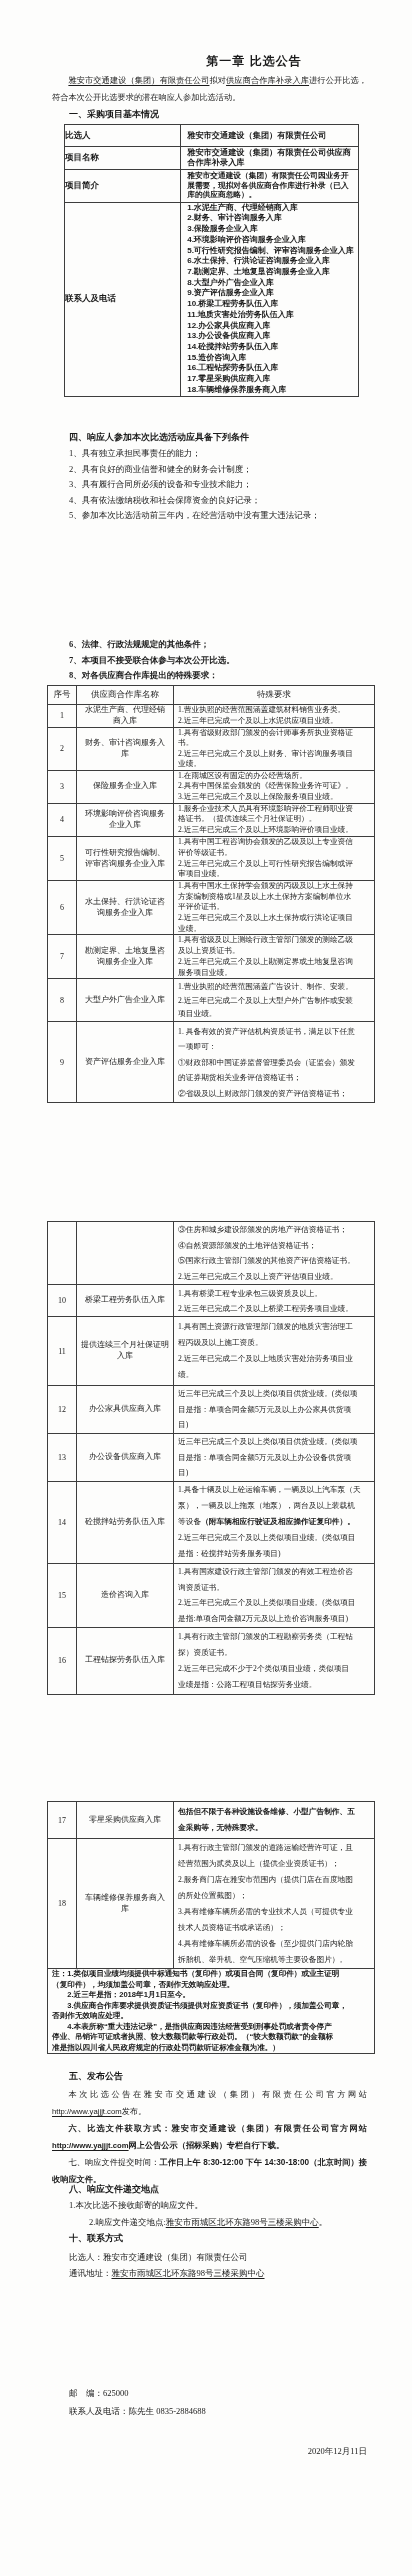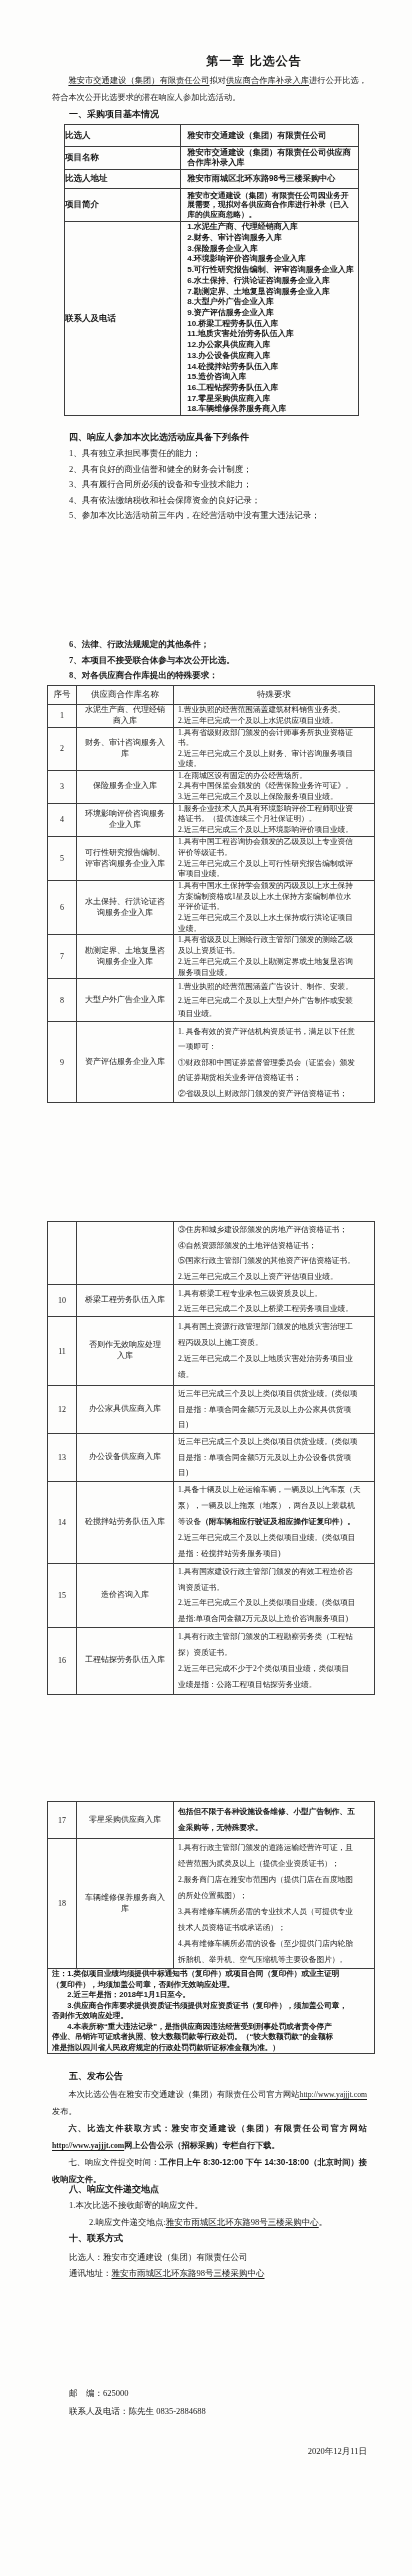--- a/index.html
+++ b/index.html
@@ -1,20 +1,20 @@
 <!DOCTYPE html>
 <html style="font-size:8.2px"><head>
 <meta charset="utf-8">
 <style>
   html,body{margin:0;padding:0;background:#ffffff;}
   .pg{position:relative;width:412px;height:2916px;background:#fefefde;background:#fdfdfc;color:#1b1b1b;overflow:hidden;}
   .abs{position:absolute;}
   .song{font-family:"Liberation Serif","DejaVu Serif",serif;}
   .hei{font-family:"Liberation Sans","DejaVu Sans",sans-serif;font-weight:bold;}
-  .mono{font-family:Liberation Serif, serif;}
+  .mono{font-family:Liberation Sans, sans-serif;}
   .u{text-decoration:underline;text-underline-offset:1.5px;}
   .just{text-align:justify;text-justify:inter-character;}
   .ind{text-indent:2em;}
   .pre{white-space:pre-wrap;word-break:break-all;}
 
   .title{width:412px;text-align:center;font-size:12px;letter-spacing:1px;padding-left:48px;}
 
   .para{left:52px;width:315px;font-size:8.2px;line-height:17px;}
   .hline{left:69px;width:299px;font-size:9px;line-height:12.4px;}
   .cline{left:69px;width:299px;font-size:8.5px;line-height:15.5px;}
@@ -68,24 +68,20 @@
       </colgroup>
     <tbody>
         <tr class="h43">
       <td class="t1l">比选人</td>
       <td class="t1v">雅安市交通建设（集团）有限责任公司</td>
     </tr>
     <tr class="h42">
       <td class="t1l">项目名称</td>
       <td class="t1v">雅安市交通建设（集团）有限责任公司供应商合作库补录入库</td>
     </tr>
-    <tr class="h38">
-      <td class="t1l">比选人地址</td>
-      <td class="t1v">雅安市雨城区北环东路98号三楼采购中心</td>
-    </tr>
     <tr class="h65">
       <td class="t1l">项目简介</td>
       <td class="t1v small">雅安市交通建设（集团）有限责任公司因业务开展需要，现拟对各供应商合作库进行补录（已入库的供应商忽略）。</td>
     </tr>
     <tr class="h377">
       <td class="t1l">联系人及电话</td>
       <td class="t1v list pre">1.水泥生产商、代理经销商入库
 2.财务、审计咨询服务入库
 3.保险服务企业入库
 4.环境影响评价咨询服务企业入库
@@ -228,21 +224,21 @@
 2.近三年已完成三个及以上资产评估项目业绩。</td>
     </tr>
     <tr class="h62">
       <td class="num">10</td>
       <td class="nm">桥梁工程劳务队伍入库</td>
       <td class="req lh29">1.具有桥梁工程专业承包三级资质及以上。
 2.近三年已完成二个及以上桥梁工程劳务项目业绩。</td>
     </tr>
     <tr class="h133">
       <td class="num">11</td>
-      <td class="nm">否则作无效响应处理
+      <td class="nm">提供连续三个月社保证明
 入库</td>
       <td class="req lh31">1.具有国土资源行政管理部门颁发的地质灾害治理工
 程丙级及以上施工资质。
 2.近三年已完成二个及以上地质灾害处治劳务项目业
 绩。</td>
     </tr>
     <tr class="h93">
       <td class="num">12</td>
       <td class="nm">办公家具供应商入库</td>
       <td class="req lh30">近三年已完成三个及以上类似项目供货业绩。(类似项

